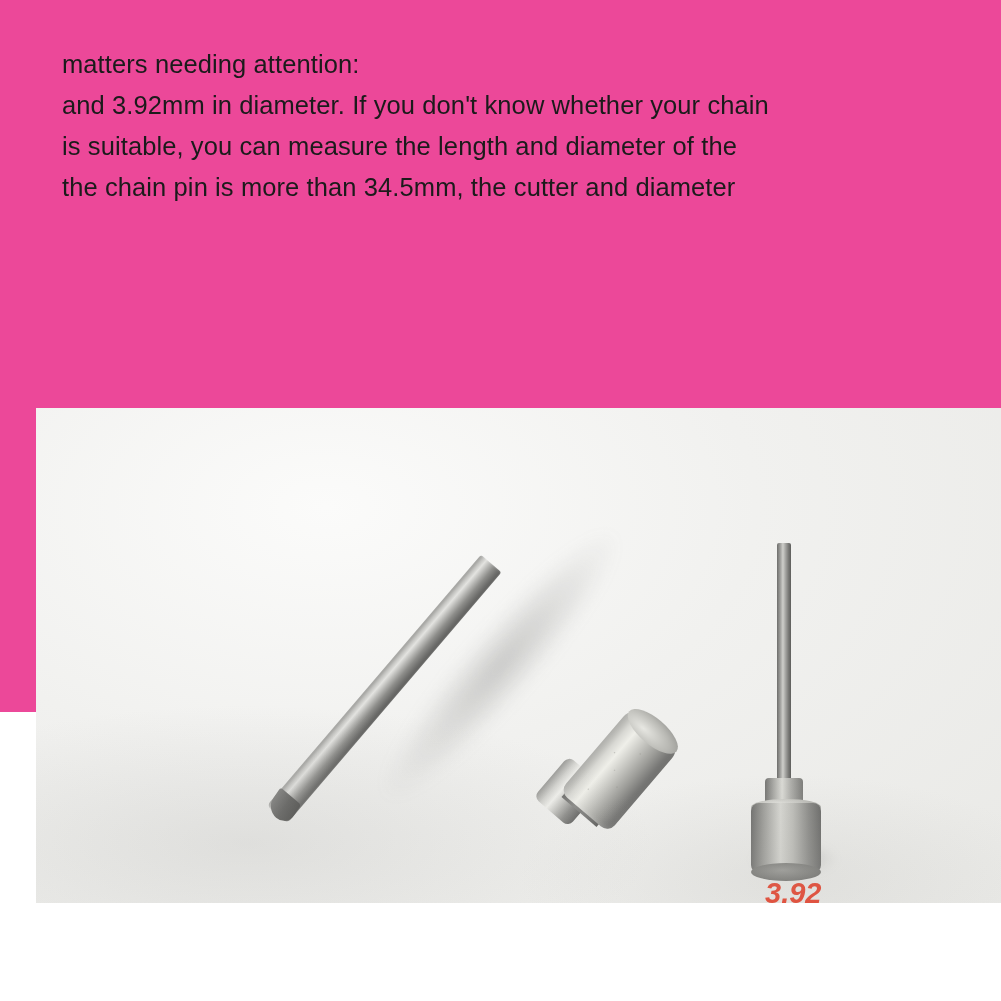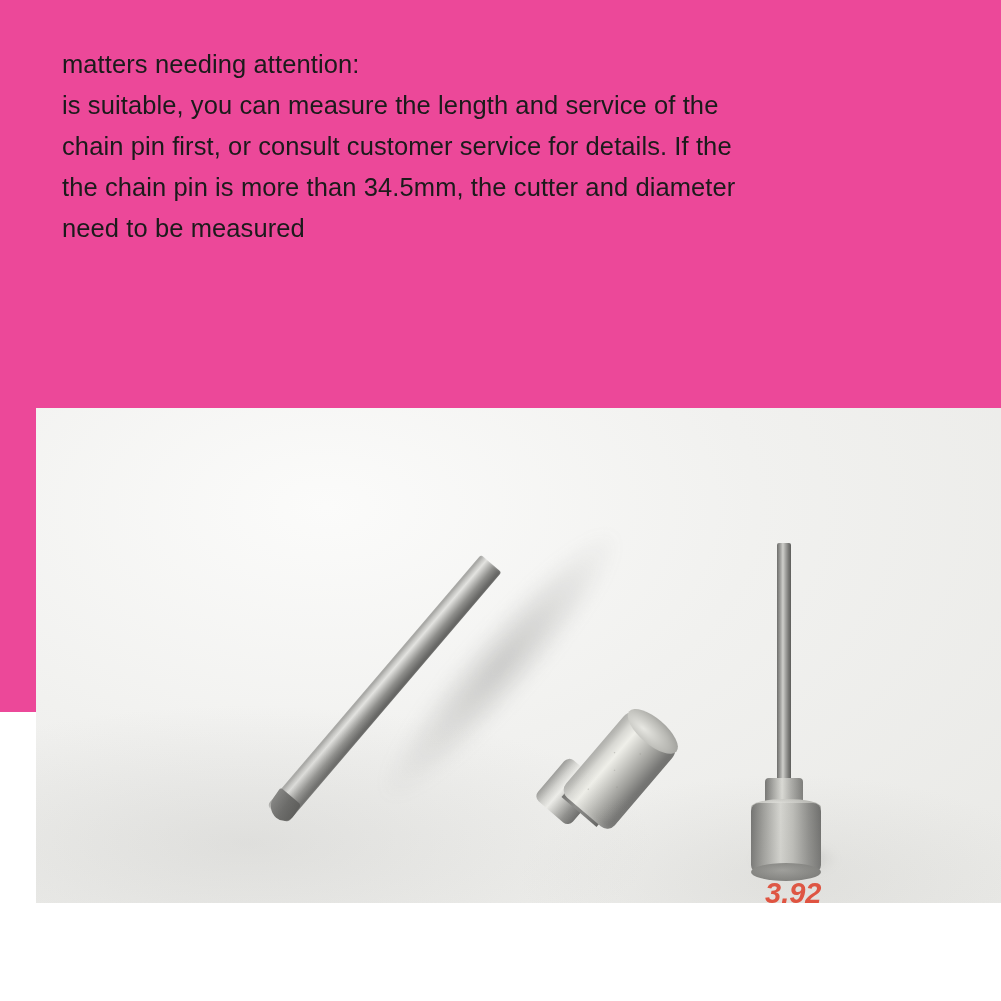--- a/index.html
+++ b/index.html
@@ -271,24 +271,23 @@
     white-space: nowrap;
   }
 </style>
 </head>
 <body>
 
 <div id="page">
 
   <div class="notice">
     <div class="line">matters needing attention:</div>
-    <div class="line">is suitable, you can measure the length and service of the</div>
-    <div class="line">chain pin first, or consult customer service for details. If the</div>
+    <div class="line">and 3.92mm in diameter. If you don't know whether your chain</div>
+    <div class="line">is suitable, you can measure the length and diameter of the</div>
     <div class="line">the chain pin is more than 34.5mm, the cutter and diameter</div>
-    <div class="line">need to be measured</div>
   </div>
 
   <div class="photo">
     <div class="photo-inner">
 
       <div class="tool-big">
         <div class="big-shadow"></div>
         <div class="big-pin">
           <div class="big-pin-tip"></div>
         </div>

